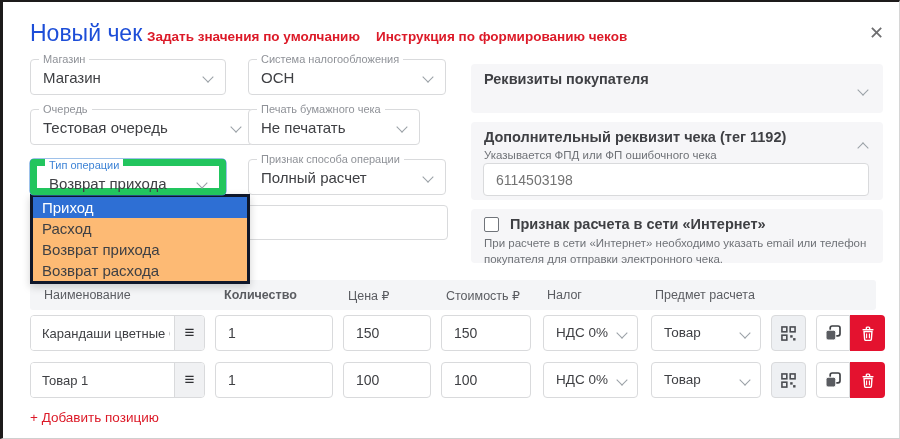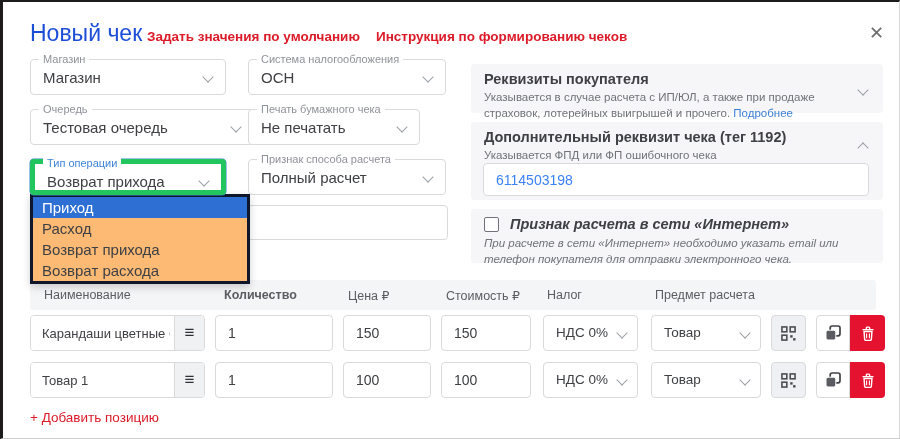--- a/index.html
+++ b/index.html
@@ -12,21 +12,21 @@
   }
   .abs { position:absolute; }
 
   
   .title { left:27px; top:18px; font-size:23px; color:#1d4ed8; }
   .hlink { font-size:13.5px; font-weight:bold; color:#dc1a28; cursor:pointer; top:27px; }
   .close { right:15px; top:22px; font-size:18px; color:#6e6e70; cursor:pointer; line-height:1; }
 
   
   .fld { height:36px; background:#fff; border:1px solid #d9dadc; border-radius:4px; }
-  .fld.focused { border:5px solid #22c55e; box-shadow:0 0 0 .5px #3f84d6; }
+  .fld.focused { border:7px solid #22c55e; box-shadow:0 0 0 .5px #3f84d6; }
   .fld .lbl { position:absolute; top:-7px; left:8px; background:#fff; padding:0 4px;
               font-size:11px; color:#8f9298; white-space:nowrap; }
   .fld .val { position:absolute; left:12px; top:9px; font-size:15px; color:#3f4044; white-space:nowrap; }
   .chev { position:absolute; width:8px; height:8px; border-right:1.6px solid #9aa0a6;
           border-bottom:1.6px solid #9aa0a6; }
   .chev.down { transform:rotate(45deg); }
   .chev.up   { transform:rotate(-135deg); }
   .fld .chev { right:13px; top:13px; }
 
   
@@ -38,21 +38,21 @@
   
   .ghost-fld { left:27px; top:203px; width:418px; height:35px; z-index:1; }
 
   
   .panel { left:468px; width:412px; background:#f6f6f8; border-radius:4px; padding:7px 42px 7px 13px; }
   .p-title { font-size:14.5px; font-weight:bold; color:#3f4044; margin-bottom:3px; }
   .p-desc  { font-size:11.5px; color:#6f7277; line-height:1.35; }
   .p-link  { color:#3b7fd4; cursor:pointer; }
   .panel .chev { right:16px; top:22px; }
   .pinput { position:absolute; left:12px; top:41px; width:386px; height:33px; border:1px solid #d9dadc;
-            border-radius:4px; background:#fff; font-size:14px; color:#3b82f6; padding:0 12px;
+            border-radius:4px; background:#fff; font-size:14px; color:#737373; padding:0 12px;
             font-family:inherit; }
   .cbrow { display:flex; align-items:center; gap:11px; margin-bottom:4px; }
   .cbox { width:15px; height:15px; border:1.5px solid #70747a; border-radius:2px; background:#fff; flex:0 0 auto; cursor:pointer; }
   .cb-label { font-size:14.5px; font-weight:bold; color:#3f4044; }
 
   
   .thead { left:27px; top:278px; width:846px; height:30px; background:#f4f5f7; border-radius:3px; z-index:0; }
   .th { position:absolute; top:8px; font-size:12.5px; color:#5a5c61; white-space:nowrap; }
   .cell { position:absolute; height:36px; border:1px solid #d9dadc; border-radius:4px; background:#fff;
           font-size:14px; color:#3f4044; padding:0 0 0 12px; font-family:inherit; }
@@ -100,48 +100,47 @@
   <span class="lbl">Печать бумажного чека</span>
   <span class="val">Не печатать</span>
   <span class="chev down"></span>
 </div>
 <div class="abs fld focused" style="left:27px; top:157px; width:196px; z-index:21;">
   <span class="lbl" style="color:#3f84d6;">Тип операции</span>
   <span class="val">Возврат прихода</span>
   <span class="chev down"></span>
 </div>
 <div class="abs fld" style="left:245px; top:157px; width:198px;">
-  <span class="lbl">Признак способа расчета</span>
+  <span class="lbl">Признак способа операции</span>
   <span class="val">Полный расчет</span>
   <span class="chev down"></span>
 </div>
 
 <input class="abs fld ghost-fld" value="" style="">
 
 <div class="abs dd">
   <div class="dd-item sel">Приход</div>
   <div class="dd-item">Расход</div>
   <div class="dd-item">Возврат прихода</div>
   <div class="dd-item">Возврат расхода</div>
 </div>
 
 <div class="abs panel" style="top:62px; height:49px;">
   <div class="p-title">Реквизиты покупателя</div>
-  <div class="p-desc"><span>Указывается в случае расчета с ИП/ЮЛ, а также при продаже страховок, лотерейных выигрышей и прочего. </span><span class="p-link">Подробнее</span></div>
   <span class="chev down"></span>
 </div>
 
 <div class="abs panel" style="top:120px; height:78px;">
   <div class="p-title">Дополнительный реквизит чека (тег 1192)</div>
   <div class="p-desc">Указывается ФПД или ФП ошибочного чека</div>
   <input class="pinput" value="6114503198" style="">
   <span class="chev up"></span>
 </div>
 
-<div class="abs panel" style="top:207px; height:54px; padding-right:13px;font-style:italic;">
+<div class="abs panel" style="top:207px; height:54px; padding-right:13px;">
   <div class="cbrow">
     <span class="cbox"></span>
     <span class="cb-label">Признак расчета в сети «Интернет»</span>
   </div>
   <div class="p-desc">При расчете в сети «Интернет» необходимо указать email или телефон покупателя для отправки электронного чека.</div>
 </div>
 
 <div class="abs thead">
   <span class="th" style="left:14px;">Наименование</span>
   <span class="th" style="left:194px;font-weight:bold;">Количество</span>

